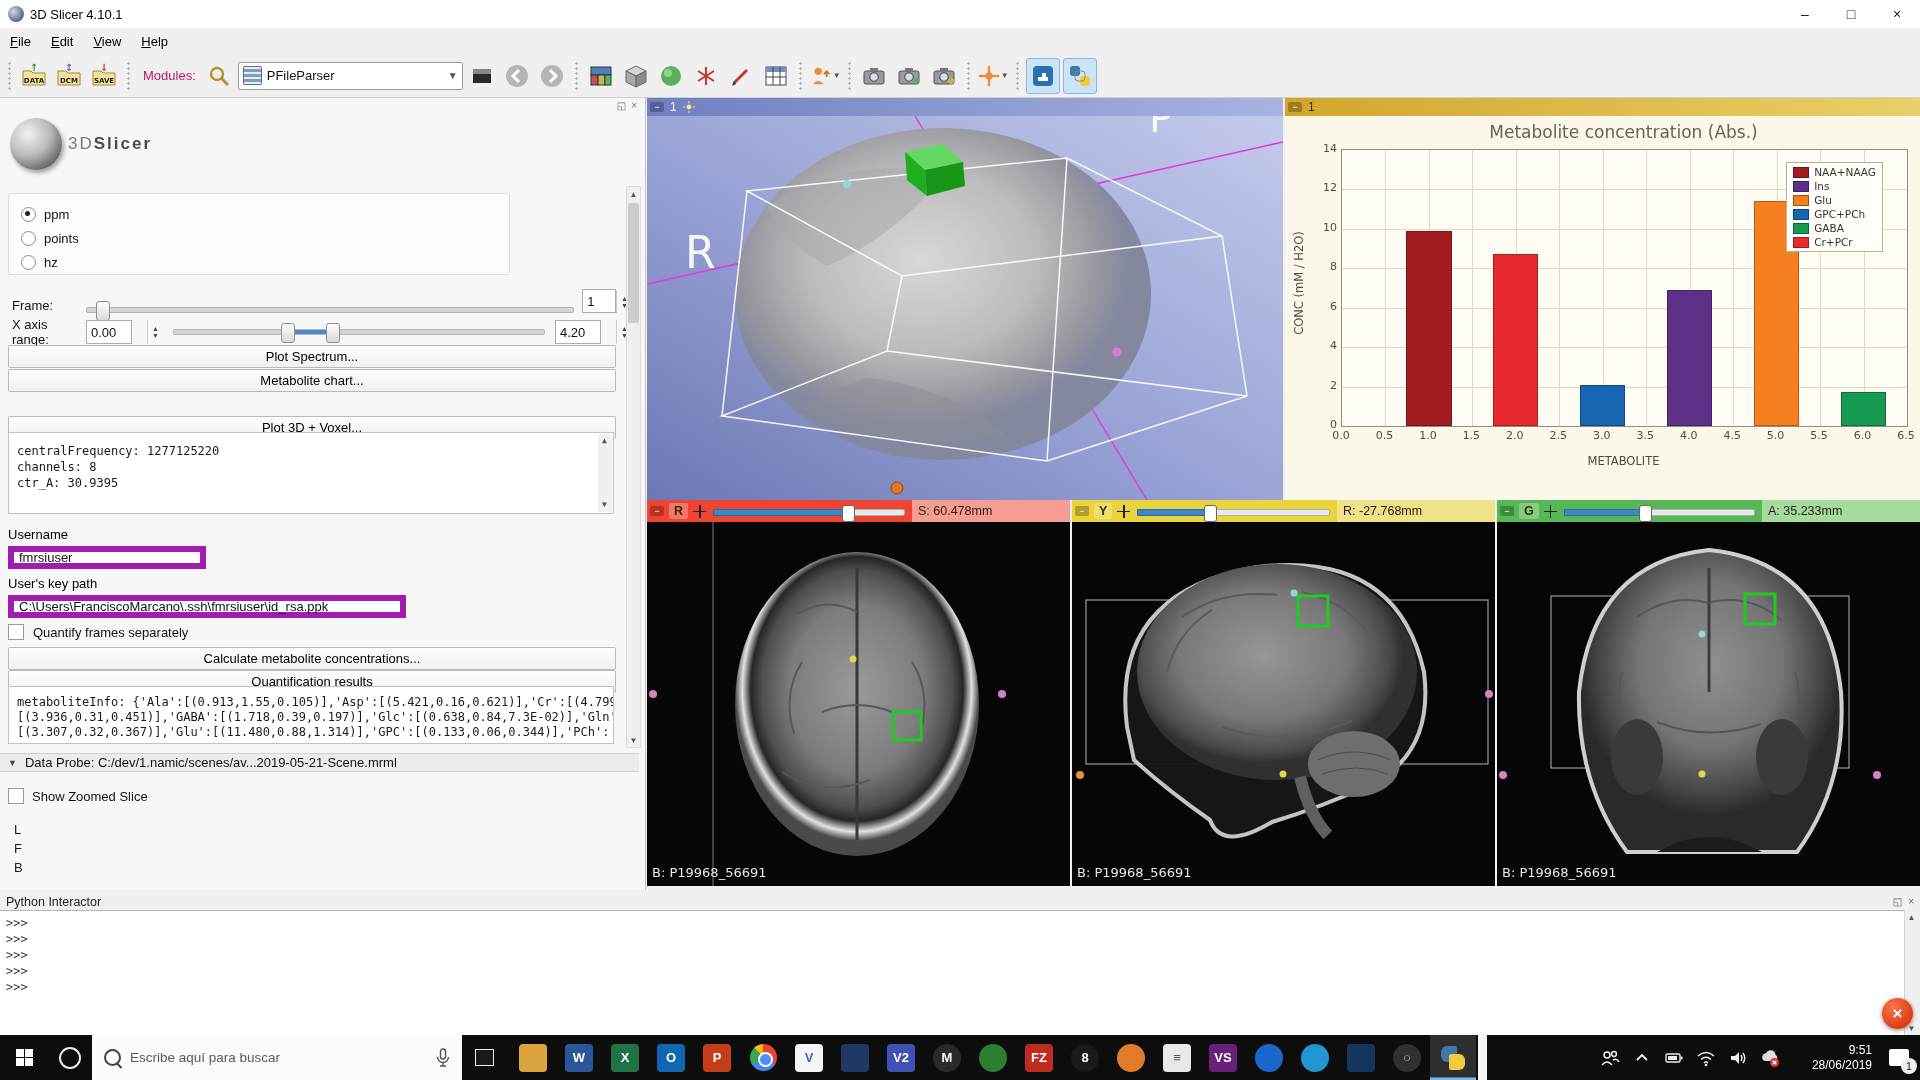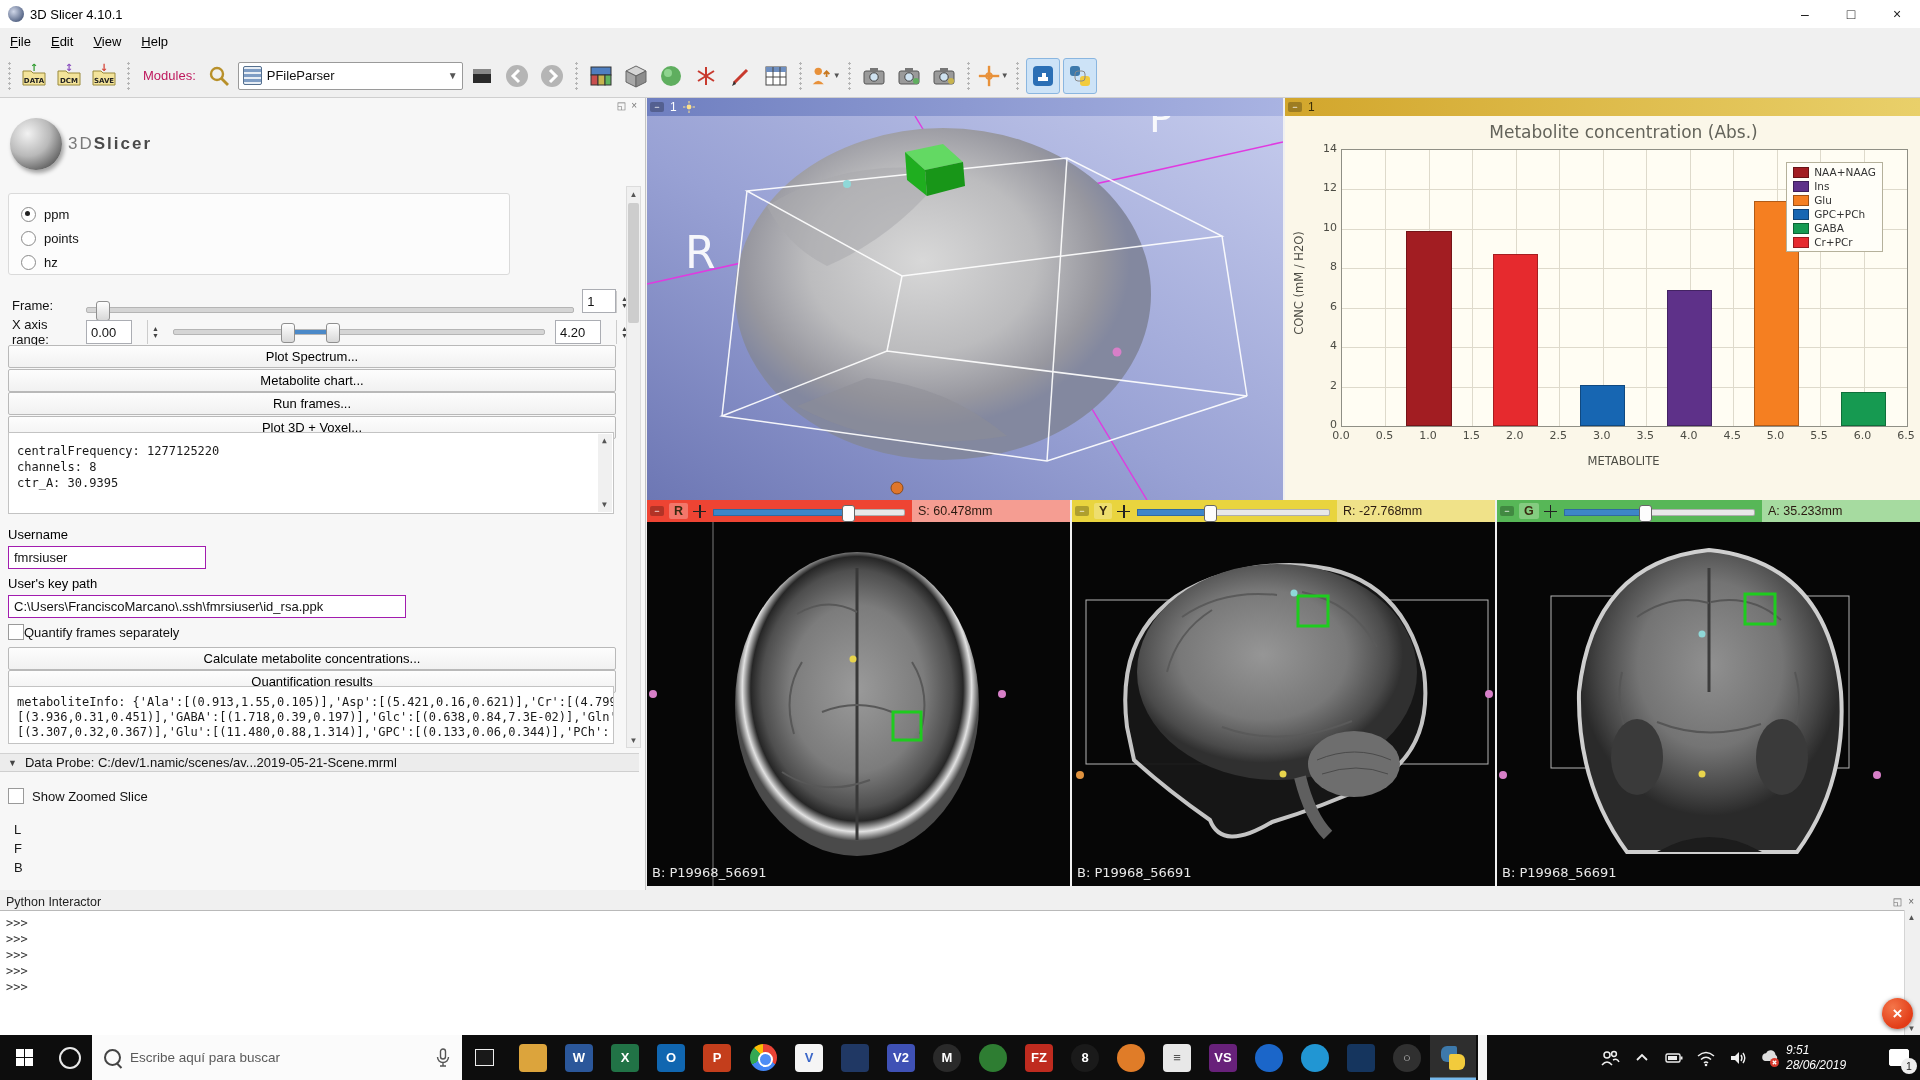--- a/index.html
+++ b/index.html
@@ -45,21 +45,21 @@
   .slider-handle{position:absolute;top:-7px;width:12px;height:18px;background:linear-gradient(#fefefe,#d8d8d8);border:1px solid #8f8f8f;border-radius:3px;}
   .range-fill{position:absolute;height:4px;top:0;background:#4b89c8;}
   .spinbox{height:22px;background:#fff;border:1px solid #abadb3;display:flex;align-items:center;}
   .spin-val{padding:0 4px;}
   .spin-arrows{margin-left:auto;width:15px;height:100%;border-left:1px solid #ccc;display:flex;flex-direction:column;align-items:center;justify-content:center;font-size:7px;color:#444;line-height:7px;}
   .panel-btn{left:8px;width:606px;height:21px;background:linear-gradient(#fdfdfd,#f1f1f1);border:1px solid #b9b9b9;border-radius:2px;
              display:flex;align-items:center;justify-content:center;color:#000;}
   .text-box{background:#fff;border:1px solid #c3c3c3;font-family:"DejaVu Sans Mono",monospace;font-size:12px;color:#1a1a1a;overflow:hidden;}
   #info-box{left:8px;top:334px;width:606px;height:82px;padding:10px 18px 0 8px;box-sizing:border-box;line-height:16px;}
   .field-label{left:8px;color:#000;}
-  .text-input{background:#fff;border:1px solid #a21caf;display:flex;align-items:center;padding:0 5px;box-sizing:border-box;height:23px;}
+  .text-input{background:#fff;border:6px solid #a21caf;display:flex;align-items:center;padding:0 5px;box-sizing:border-box;height:23px;}
   .checkbox{width:14px;height:14px;background:#fff;border:1px solid #9a9a9a;}
   #metab-box{left:8px;top:588px;width:606px;height:58px;padding:8px 16px 0 8px;box-sizing:border-box;line-height:15px;white-space:nowrap;}
   #data-probe-bar{left:0;top:655px;width:639px;height:19px;background:#ececec;border-top:1px solid #d2d2d2;border-bottom:1px solid #cfcfcf;
                   display:flex;align-items:center;gap:8px;padding-left:8px;box-sizing:border-box;}
   #show-zoomed-row{left:8px;top:690px;display:flex;align-items:center;gap:8px;}
   .probe-letter{left:14px;color:#1a1a1a;}
   #panel-scroll{left:626px;top:88px;width:15px;height:562px;background:#f0f0f0;border:1px solid #dcdcdc;box-sizing:border-box;}
   .scroll-arrow{width:13px;height:14px;display:flex;align-items:center;justify-content:center;font-size:8px;color:#555;}
   #panel-thumb{position:absolute;left:1px;top:16px;width:11px;height:120px;background:#cdcdcd;border-radius:2px;}
   .box-scroll{position:absolute;right:1px;top:1px;width:14px;bottom:1px;background:#f0f0f0;display:flex;flex-direction:column;justify-content:space-between;}
@@ -128,21 +128,21 @@
   .app-icon.circle{border-radius:50%;}
   .chrome-icon{width:27px;height:27px;border-radius:50%;position:relative;overflow:hidden;
     background:conic-gradient(#ea4335 0 33%,#4285f4 33% 66%,#34a853 66% 88%,#fbbc05 88% 100%);}
   .chrome-icon::after{content:"";position:absolute;left:8px;top:8px;width:11px;height:11px;border-radius:50%;background:#4e8df5;border:2px solid #fff;}
   .python-logo{width:26px;height:26px;position:relative;}
   .python-logo .py-b{position:absolute;left:1px;top:1px;width:16px;height:16px;border-radius:6px 2px 2px 6px;background:#3d79ab;}
   .python-logo .py-y{position:absolute;right:1px;bottom:1px;width:16px;height:16px;border-radius:2px 6px 6px 2px;background:#f2cb3c;}
   #taskbar-white-strip{width:9px;height:45px;background:#f5f5f5;margin:0 2px;}
   #tray{margin-left:auto;display:flex;align-items:center;height:45px;}
   .tray-icon{width:32px;height:45px;display:flex;align-items:center;justify-content:center;color:#eee;}
-  #clock-block{width:86px;text-align:left;color:#fff;font-size:12px;line-height:15px;padding-right:6px;font-style:italic;}
+  #clock-block{width:86px;text-align:right;color:#fff;font-size:12px;line-height:15px;padding-right:6px;}
   #notif-btn{width:42px;height:45px;position:relative;display:flex;align-items:center;justify-content:center;}
   .notif-glyph{width:18px;height:15px;border:1.6px solid #fff;border-radius:2px;background:#fff;}
   #notif-badge{position:absolute;right:3px;bottom:6px;width:16px;height:16px;border-radius:50%;background:#eee;color:#222;font-size:10.5px;display:flex;align-items:center;justify-content:center;}
   svg text{font-family:"DejaVu Sans",sans-serif;}
 </style>
 </head>
 <body>
 
 <div id="window">
 
@@ -379,21 +379,20 @@
         <span class="spin-val">4.20</span>
       </div>
       <div class="spin-arrows">
           <span>▲</span>
           <span>▼</span>
         </div>
     </div>
 
     <div class="abs panel-btn" style="top:247px;">Plot Spectrum...</div>
     <div class="abs panel-btn" style="top:271px;">Metabolite chart...</div>
-    <div class="abs panel-btn" style="top:294px;">Run frames...</div>
     <div class="abs panel-btn" style="top:318px;">Plot 3D + Voxel...</div>
 
     <div id="info-box" class="abs text-box">
       <div id="info-lines">
           <div>centralFrequency: 1277125220</div>
           <div>channels: 8</div>
           <div>ctr_A: 30.9395</div>
         </div>
       <div class="box-scroll">
         <div class="scroll-arrow">▲</div>
@@ -403,21 +402,21 @@
 
     <span class="abs field-label" style="top:429px;">Username</span>
     <div class="abs text-input" style="left:8px;top:448px;width:198px;">
       <span>fmrsiuser</span>
     </div>
     <span class="abs field-label" style="top:478px;">User's key path</span>
     <div class="abs text-input" style="left:8px;top:497px;width:398px;">
       <span>C:\Users\FranciscoMarcano\.ssh\fmrsiuser\id_rsa.ppk</span>
     </div>
 
-    <div class="abs form-row" style="left:8px;top:526px;">
+    <div class="abs form-row" style="left:8px;top:526px;gap:9px;">
       <div class="checkbox"></div>
       <span>Quantify frames separately</span>
     </div>
 
     <div class="abs panel-btn" style="top:549px;">Calculate metabolite concentrations...</div>
     <div class="abs panel-btn" style="top:572px;">Quantification results</div>
 
     <div id="metab-box" class="abs text-box">
       <div id="metab-lines">
           <div>metaboliteInfo: {'Ala':[(0.913,1.55,0.105)],'Asp':[(5.421,0.16,0.621)],'Cr':[(4.799,0.25,0.549)],'PCr':</div>

